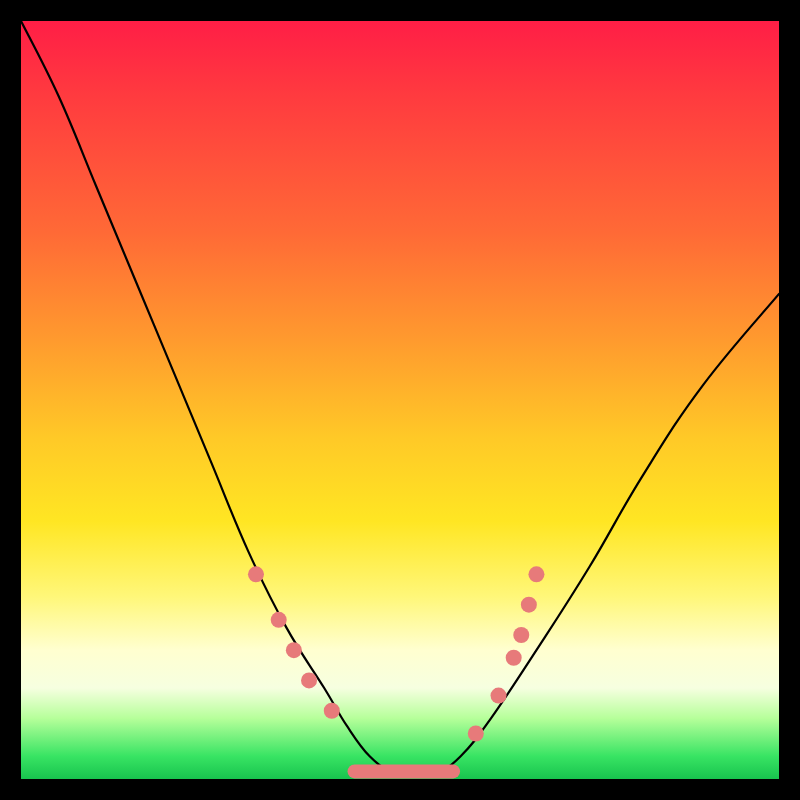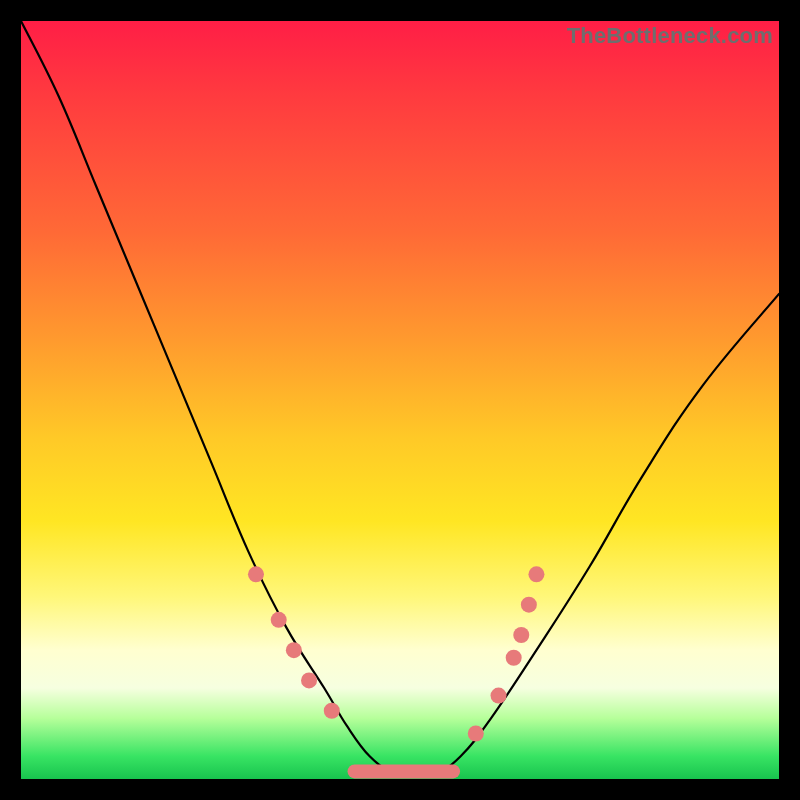--- a/index.html
+++ b/index.html
@@ -75,21 +75,20 @@
     stroke-width: 14;
     stroke-linecap: round;
     fill: none;
   }
 </style>
 </head>
 <body>
 
 <div class="frame">
   <div class="plot-area">
-    <div class="watermark">TheBottleneck.com</div>
 
     <svg class="curve" viewBox="0 0 758 758" preserveAspectRatio="none">
       <path id="curve-path" class="curve-path" d="M 0 0 C 7.579999999999999 15.15999999999999, 22.740000000000002 42.44799999999996, 37.9 75.79999999999995 C 53.059999999999995 109.15199999999996, 60.64 130.37599999999998, 75.8 166.76 C 90.96 203.144, 98.54 221.33599999999998, 113.7 257.71999999999997 C 128.86 294.104, 136.44 312.29599999999994, 151.6 348.67999999999995 C 166.76 385.06399999999996, 174.34 403.256, 189.5 439.64 C 204.66 476.024, 212.24 497.24800000000005, 227.4 530.6 C 242.56 563.952, 250.14000000000001 579.112, 265.3 606.4 C 280.46000000000004 633.688, 291.072 647.332, 303.2 667.04 C 315.328 686.7479999999999, 316.844 691.296, 325.94 704.94 C 335.036 718.5840000000001, 339.584 726.164, 348.68 735.26 C 357.776 744.356, 362.324 747.3879999999999, 371.42 750.42 C 380.516 753.452, 385.064 750.42, 394.16 750.42 C 403.25600000000003 750.42, 407.80400000000003 753.452, 416.90000000000003 750.42 C 425.99600000000004 747.3879999999999, 429.028 745.872, 439.64 735.26 C 450.25199999999995 724.648, 454.79999999999995 718.5840000000001, 469.96 697.36 C 485.12 676.136, 495.732 659.46, 515.44 629.14 C 535.148 598.8199999999999, 547.2760000000001 580.6279999999999, 568.5 545.76 C 589.7239999999999 510.892, 598.8199999999999 491.184, 621.56 454.8 C 644.3 418.416, 654.912 400.224, 682.2 363.84 C 709.488 327.45599999999996, 742.84 291.072, 758 272.88"></path>
       <path id="flat-seg" class="flat-seg" d="M 333.52 750.42 L 432.05999999999995 750.42"></path>
       <g id="markers-left">
           <circle cx="234.98" cy="553.3399999999999" r="8" class="marker"></circle>
           <circle cx="257.72" cy="598.8199999999999" r="8" class="marker"></circle>
           <circle cx="272.88" cy="629.14" r="8" class="marker"></circle>
           <circle cx="288.04" cy="659.46" r="8" class="marker"></circle>
           <circle cx="310.78" cy="689.78" r="8" class="marker"></circle>

